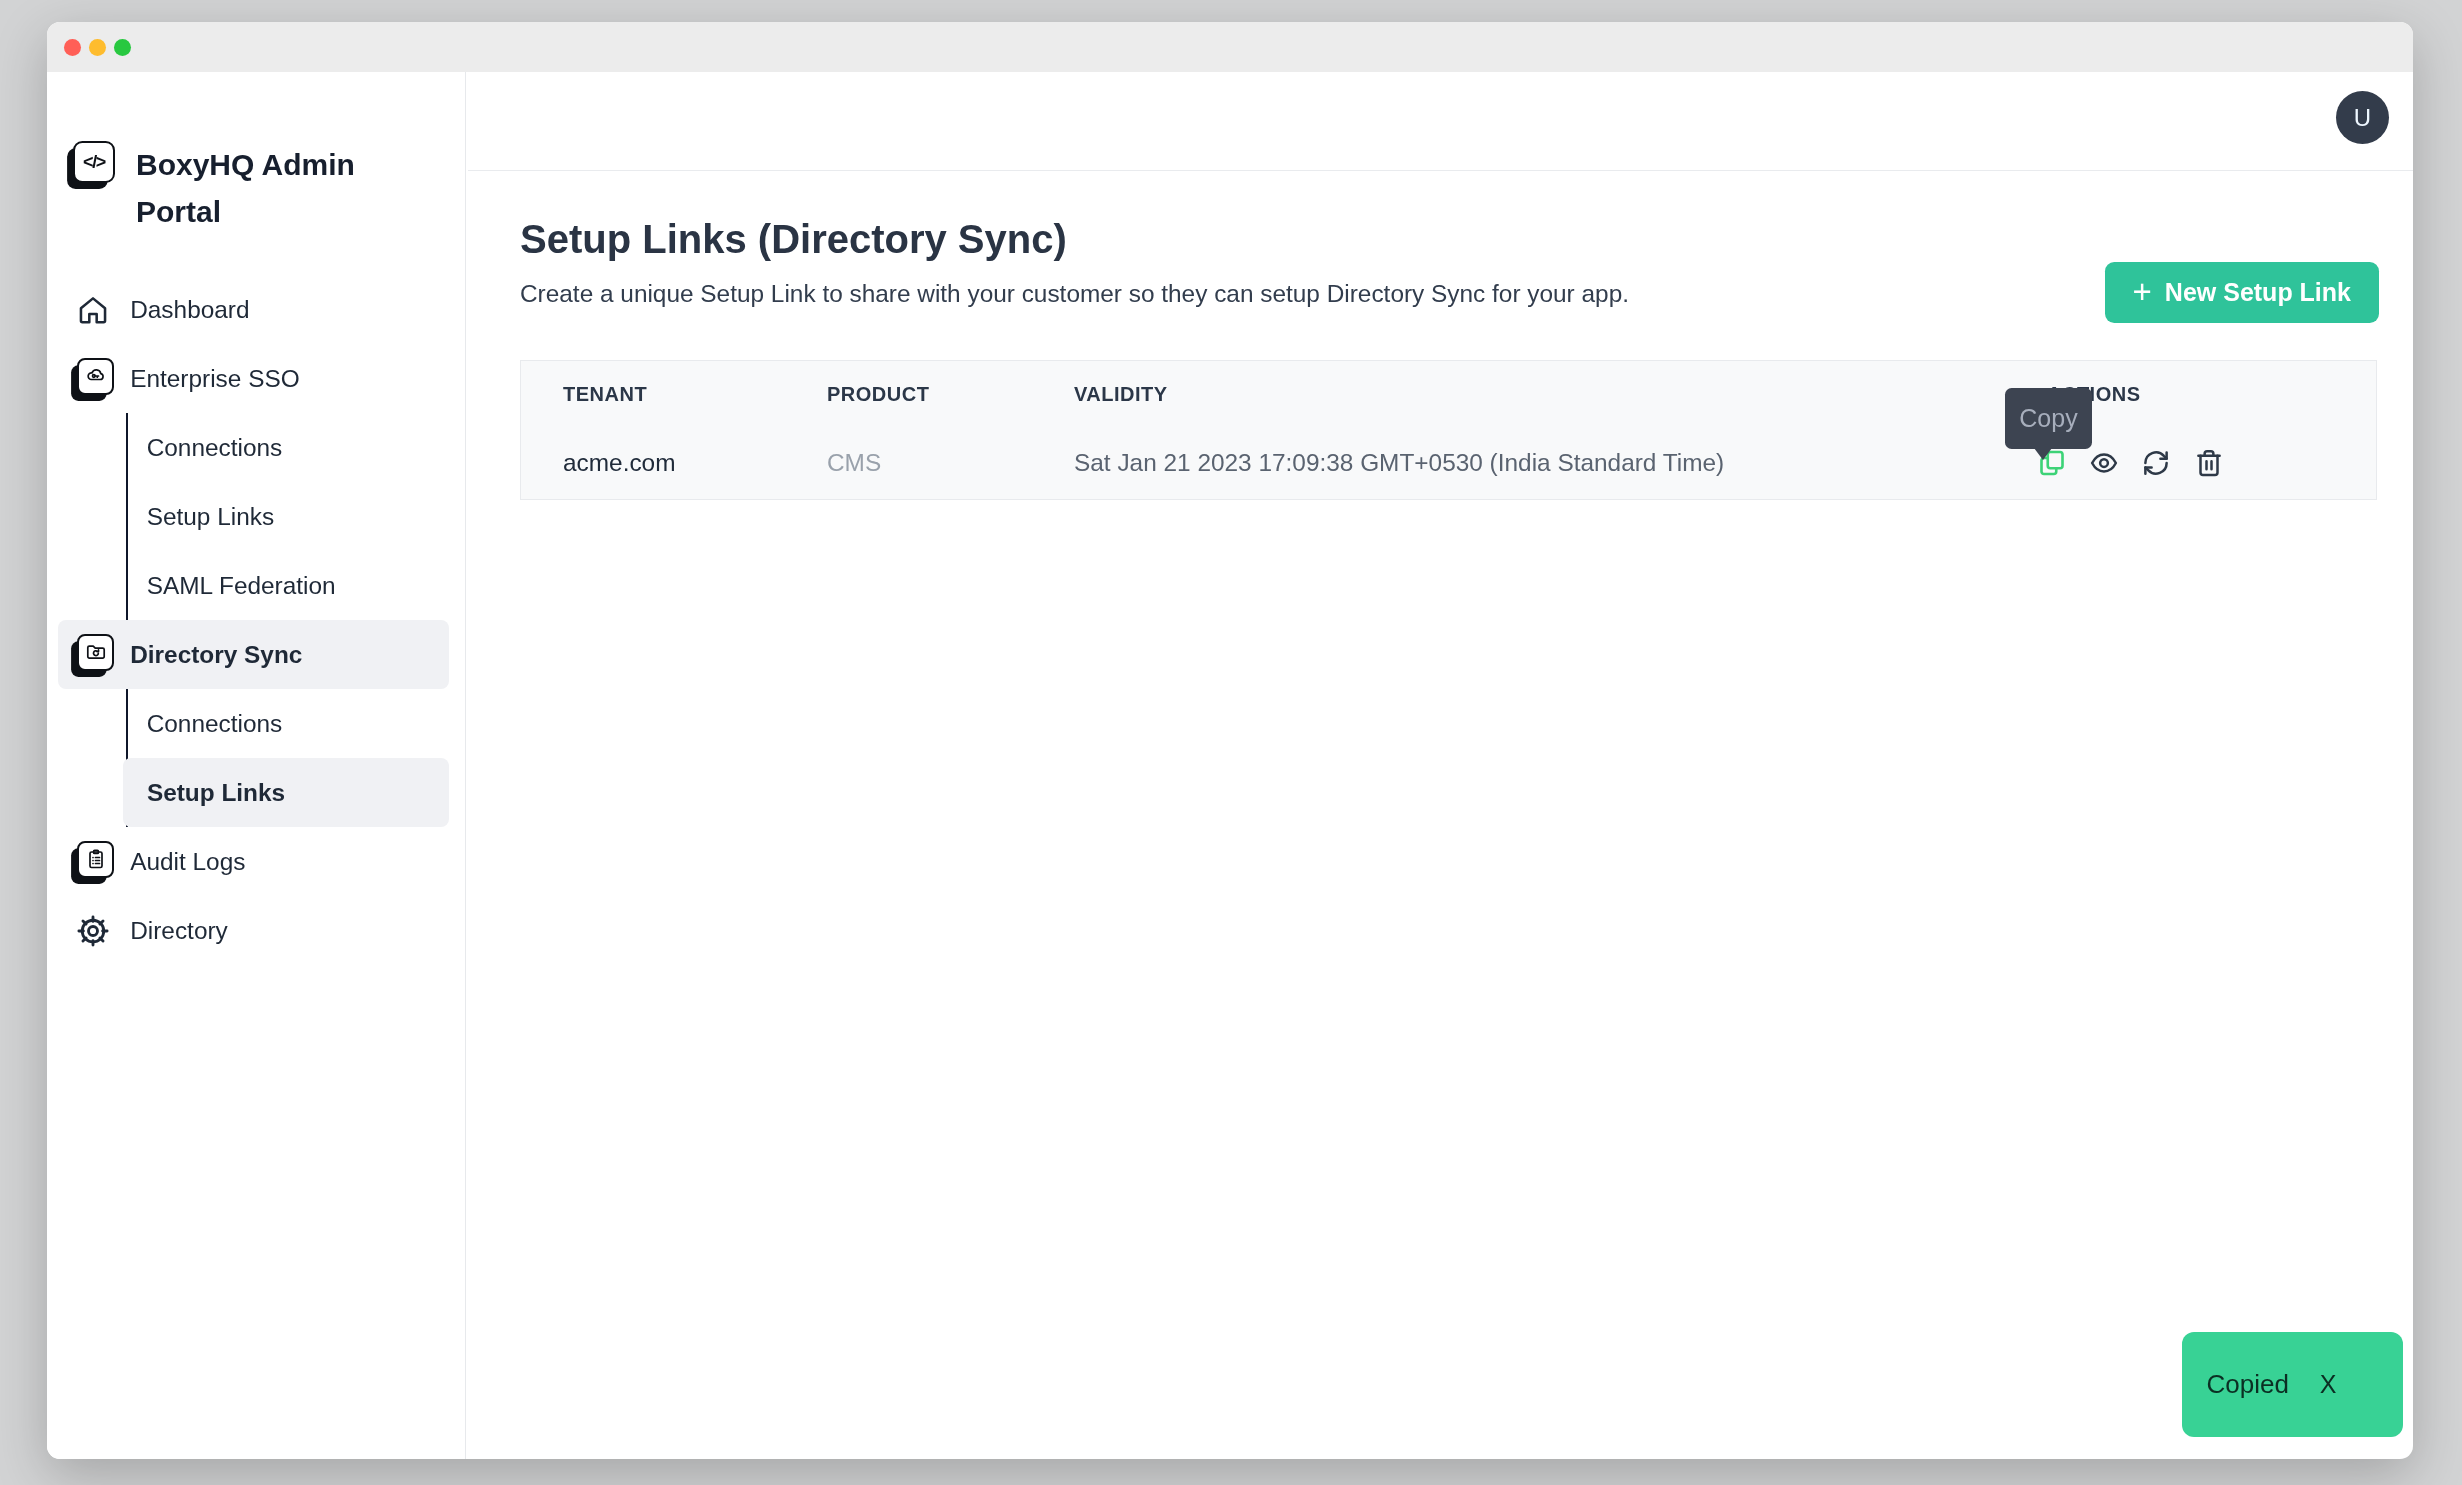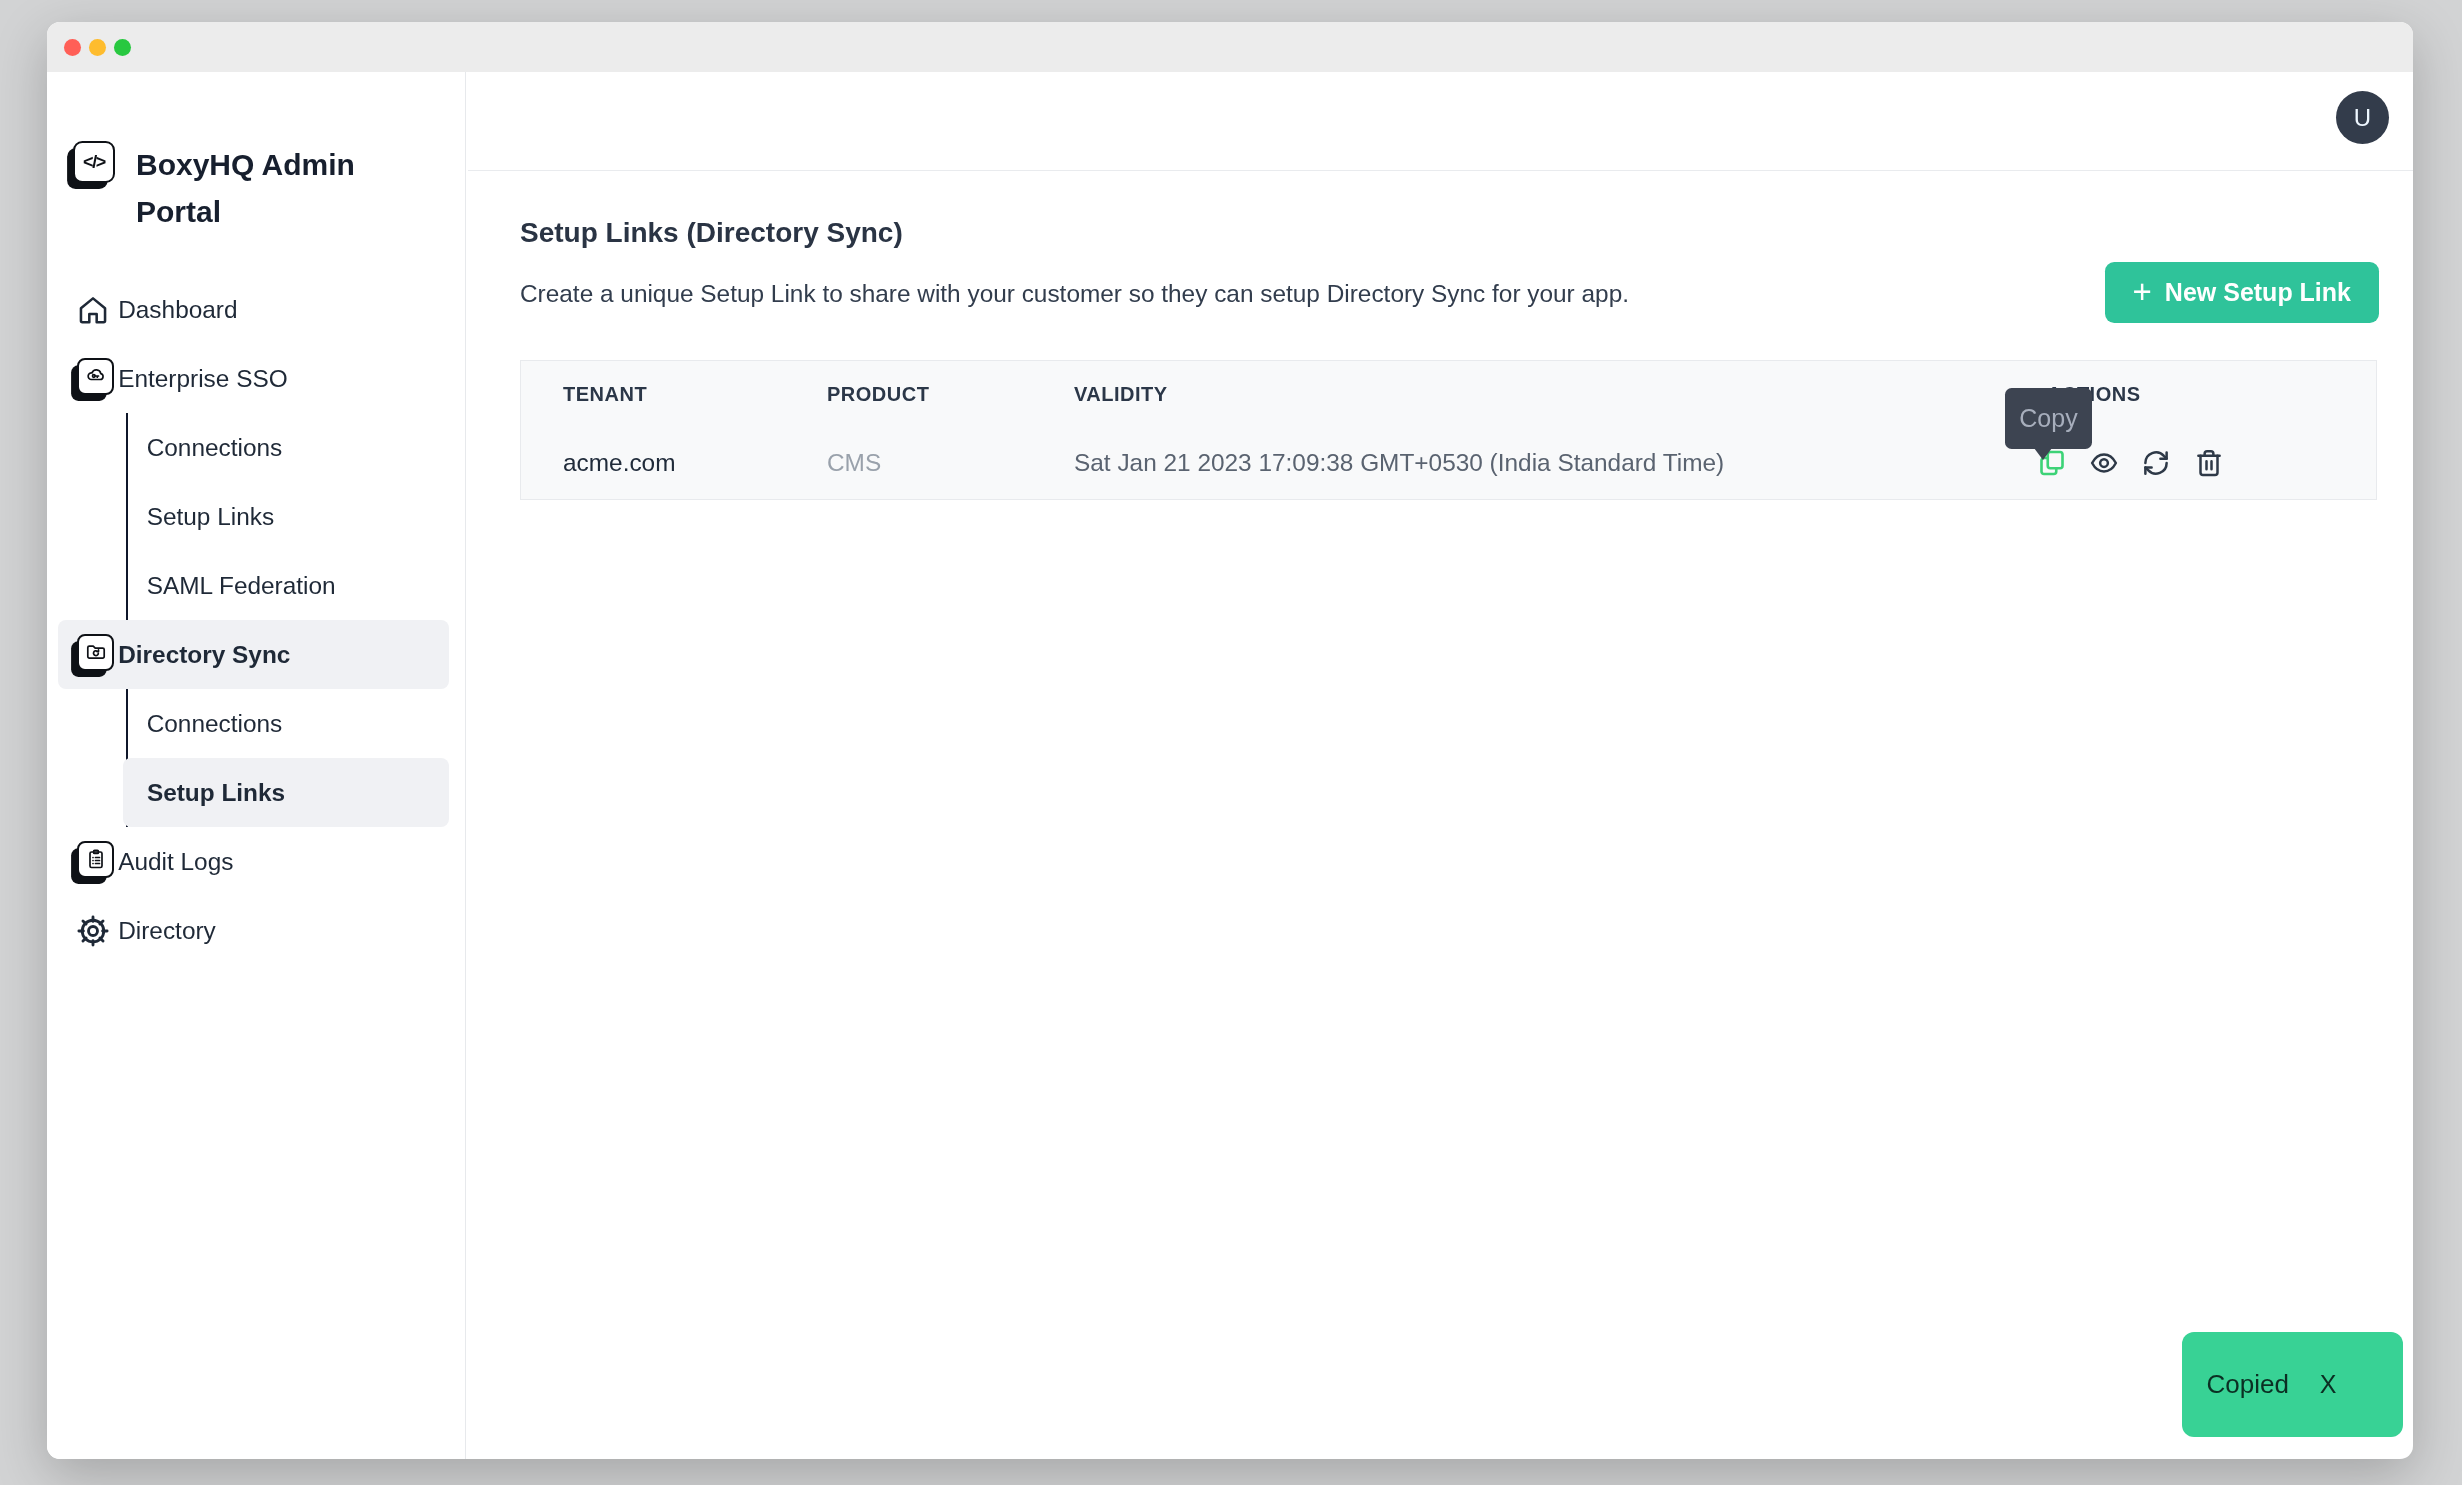--- a/index.html
+++ b/index.html
@@ -25,40 +25,40 @@
   .brand-name { width: 224px; font-size: 30px; line-height: 47px; font-weight: 700; color: #171f2e; }
 
   .kicon {
     width: 37px; height: 37px; background: #fff; border: 2.6px solid #0e1116; border-radius: 8px;
     box-shadow: -6.6px 6.6px 0 -0.7px #0e1116; display: flex; align-items: center; justify-content: center;
   }
   .kicon.big { width: 42px; height: 42px; border-radius: 9.2px; }
   .brand-glyph { font-weight: 800; font-size: 18px; letter-spacing: -1.3px; color: #0e1116; }
 
   .nav { position: absolute; left: 11.2px; right: 16px; top: 203px; }
-  .nav-item { height: 69px; display: flex; align-items: center; padding-left: 14px; gap: 4px; border-radius: 8px; cursor: pointer; }
+  .nav-item { height: 69px; display: flex; align-items: center; padding-left: 14px; gap: 16px; border-radius: 8px; cursor: pointer; }
   .nav-item.active { background: #f0f1f4; }
   .nav-label { font-size: 24.4px; font-weight: 500; color: #1f2937; }
   .nav-item.active .nav-label { font-weight: 700; }
   .icon-slot { width: 42px; display: flex; justify-content: center; align-items: center; }
   .icon-slot.key { justify-content: flex-end; padding-bottom: 5.3px; }
 
   .subgroup { margin-left: 68px; border-left: 2px solid #0f172a; }
   .sub-item { height: 69px; display: flex; align-items: center; padding-left: 18.5px; border-radius: 8px; cursor: pointer; }
   .sub-label { font-size: 24.4px; color: #1f2937; }
   .sub-item.active { background: #f0f1f4; margin-left: -5.3px; padding-left: 24px; }
   .sub-item.active .sub-label { font-weight: 700; }
 
   
   .topbar { position: absolute; left: 421px; top: 50px; right: 0; height: 99px; background: #fff; border-bottom: 1.3px solid #e9ebee; }
   .avatar { position: absolute; right: 24px; top: 19px; width: 53px; height: 53px; border-radius: 50%;
             background: #333c4b; color: #eef7ff; font-size: 24px; display: flex; align-items: center; justify-content: center; cursor: pointer; }
 
   
-  .page-title { position: absolute; left: 473px; top: 195px; font-size: 28px; font-weight: 700; color: #2a3444; }
+  .page-title { position: absolute; left: 473px; top: 195px; font-size: 40px; font-weight: 700; color: #2a3444; }
   .page-desc  { position: absolute; left: 473px; top: 258px; font-size: 24.4px; color: #323d4d; }
 
   .new-btn {
     position: absolute; right: 34px; top: 240px; height: 61px; padding: 0 28px;
     background: #2fc39a; border: none; border-radius: 9.2px; color: #fff;
     font-family: "Liberation Sans", sans-serif; font-size: 25px; font-weight: 600;
     display: flex; align-items: center; gap: 13px; cursor: pointer;
   }
   .new-btn .plus { font-size: 33px; font-weight: 300; line-height: 1; margin-top: -2.6px; }
 

